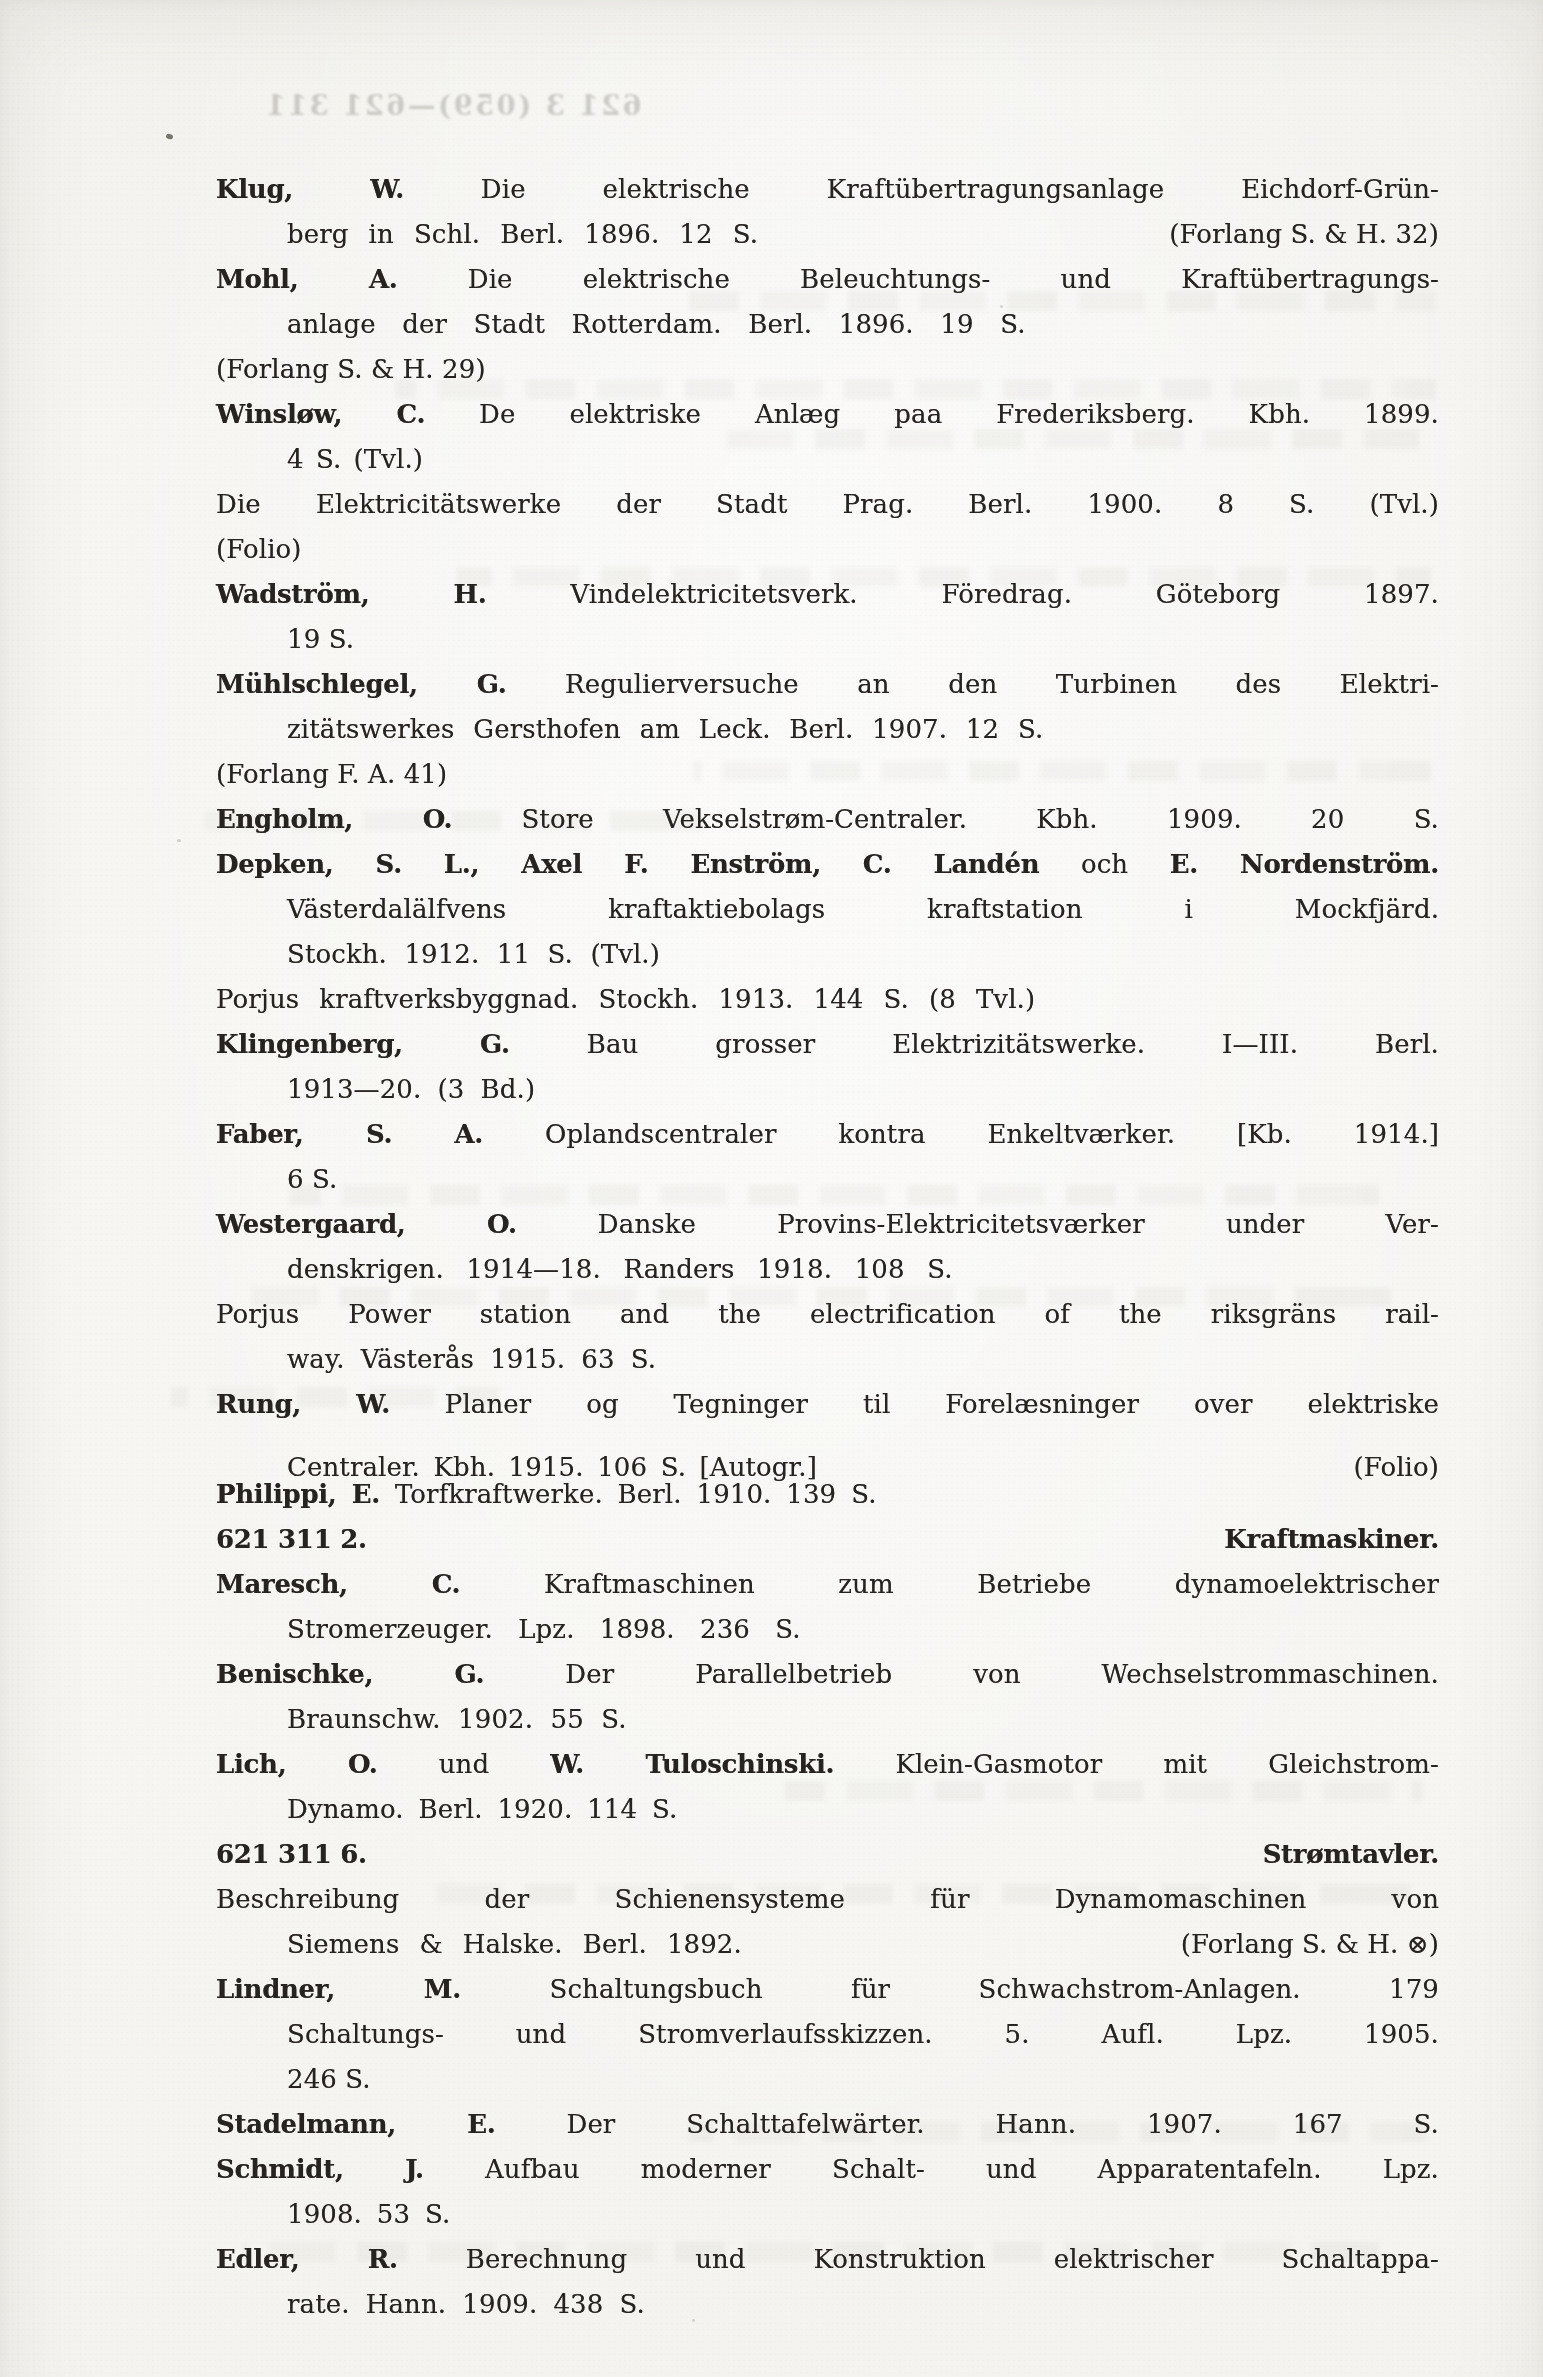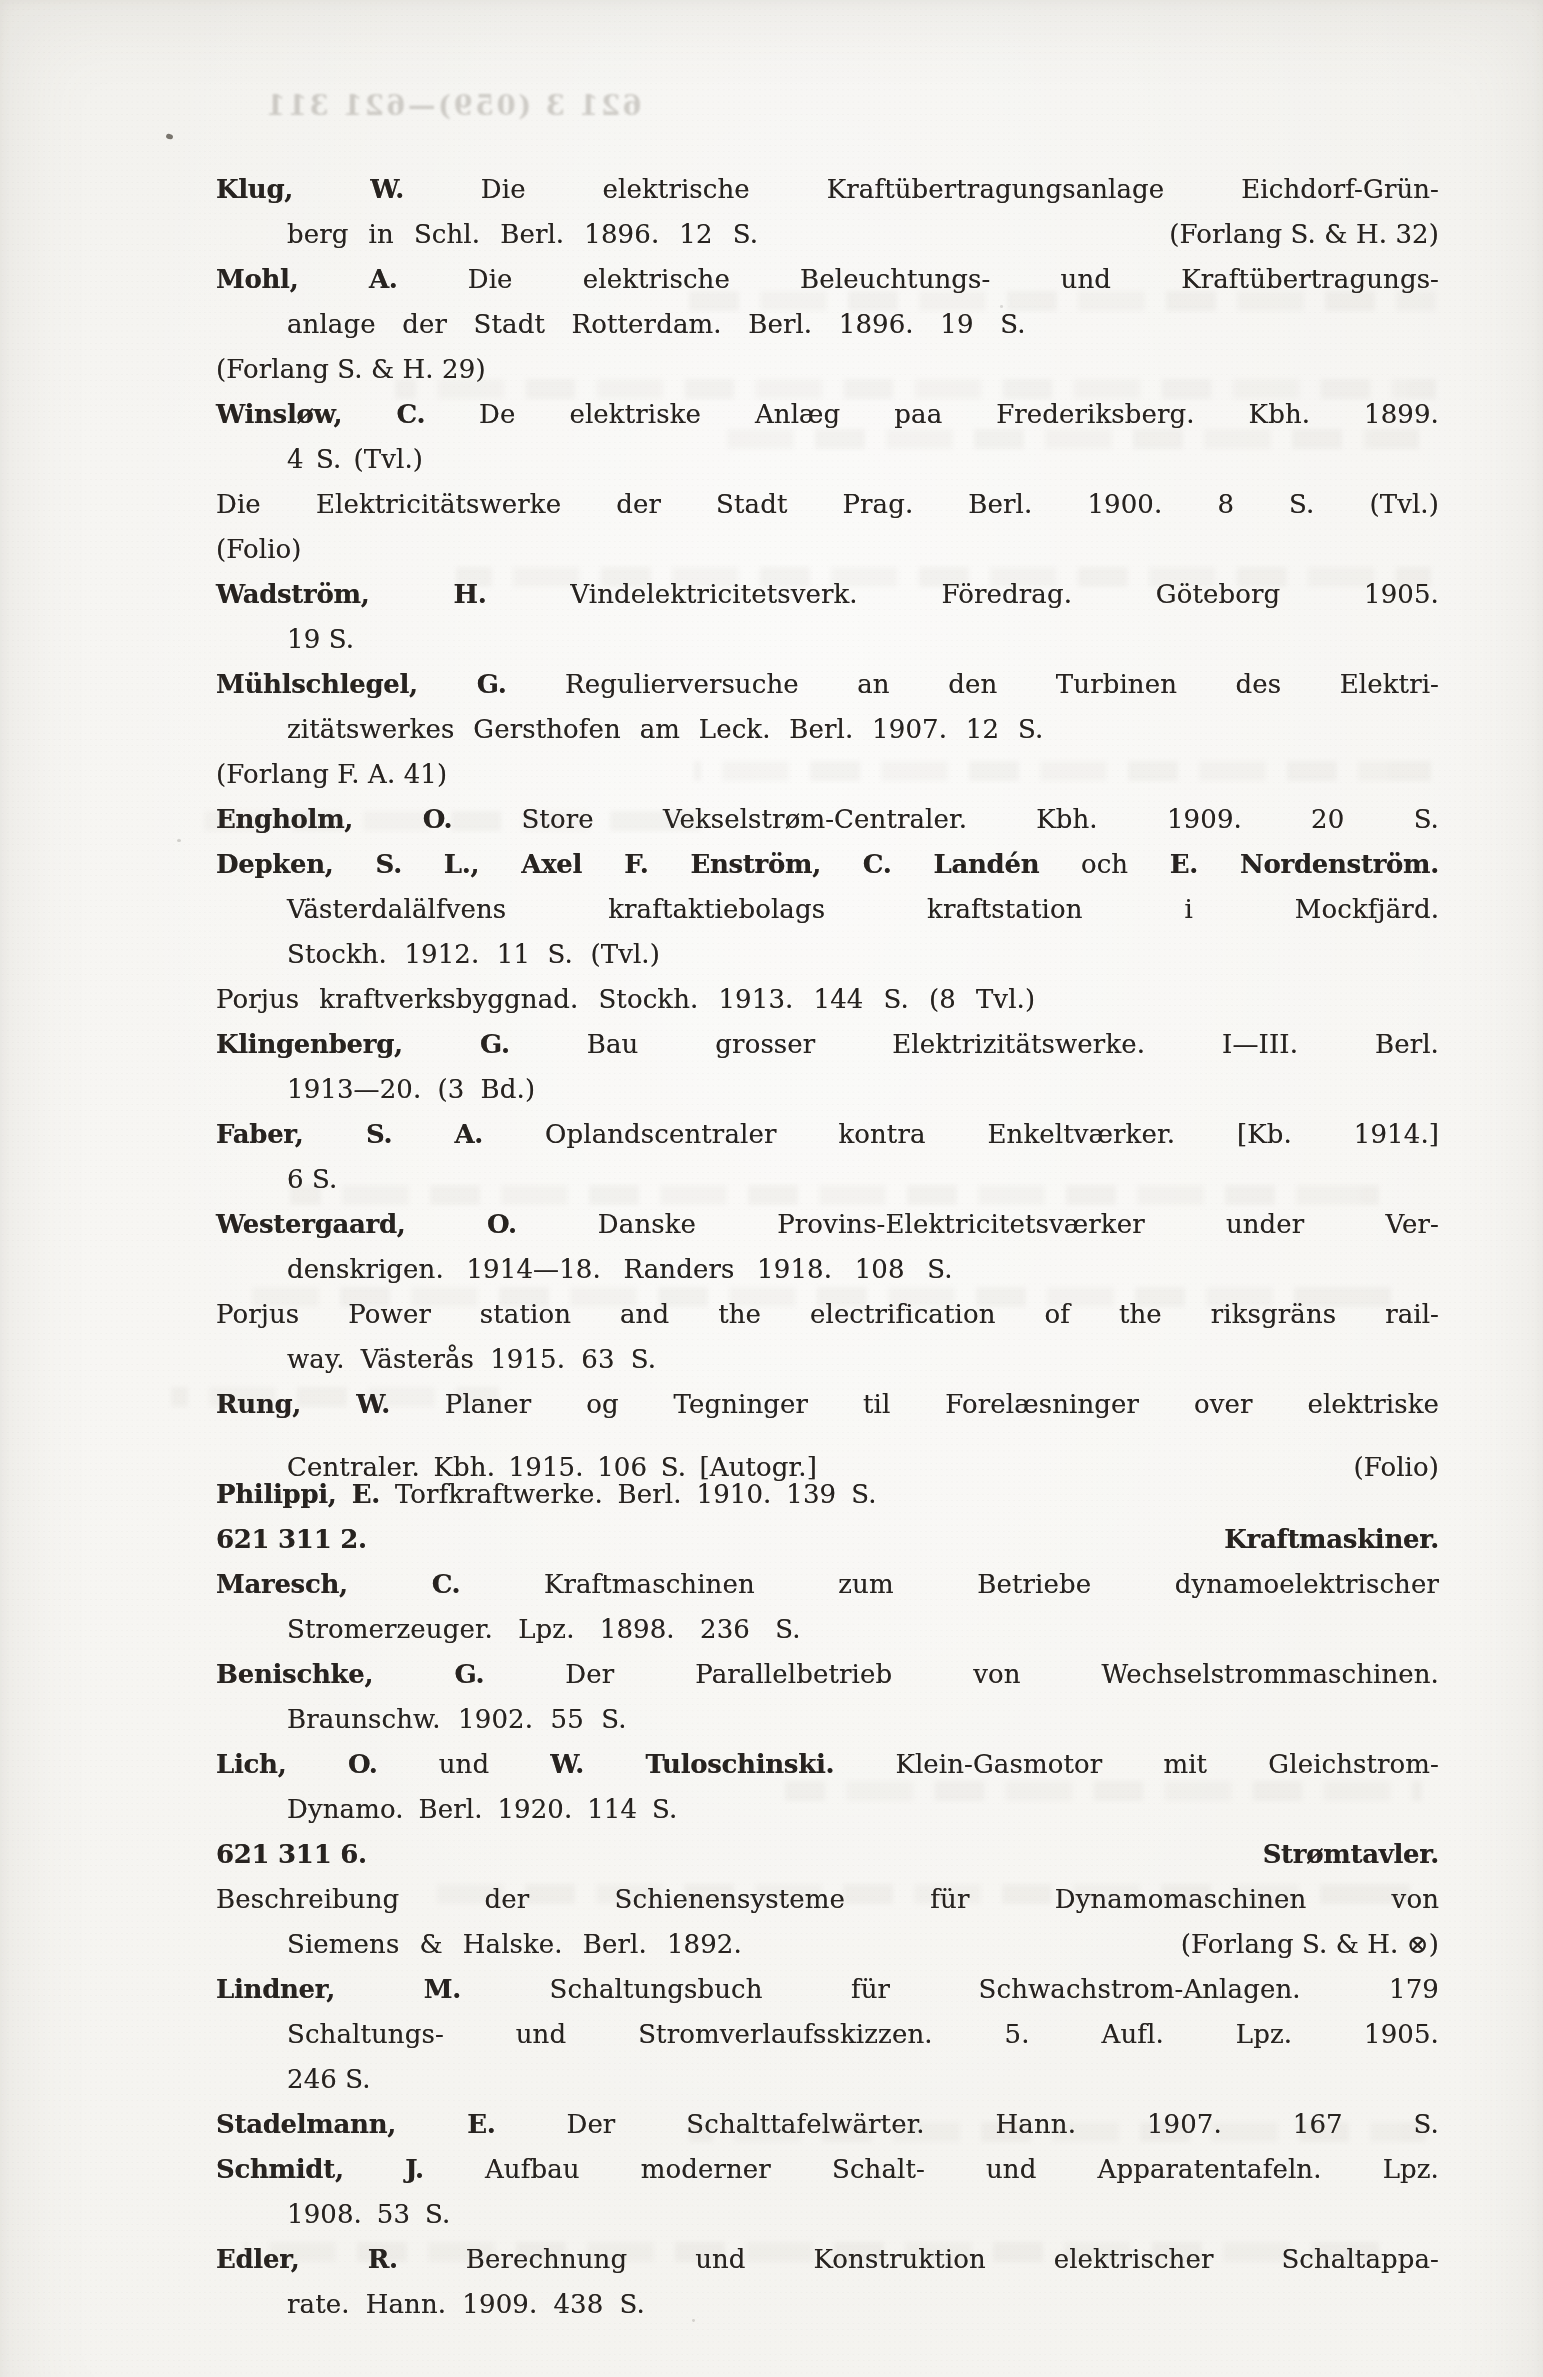--- a/index.html
+++ b/index.html
@@ -78,21 +78,21 @@
         <span class="lt" style="word-spacing: 0.45em;"><span>berg in Schl. Berl. 1896. 12 S.</span></span>
         <span class="rt">(Forlang S. &amp; H. 32)</span>
       </div>
       <div class="ln just"><span class="lt"><b>Mohl, A.</b><span> Die elektrische Beleuchtungs- und Kraftübertragungs-</span></span></div>
       <div class="ln ind"><span class="lt" style="word-spacing: 0.7em;"><span>anlage der Stadt Rotterdam. Berl. 1896. 19 S.</span></span></div>
       <div class="ln ronly"><span class="rt">(Forlang S. &amp; H. 29)</span></div>
       <div class="ln just"><span class="lt"><b>Winsløw, C.</b><span> De elektriske Anlæg paa Frederiksberg. Kbh. 1899.</span></span></div>
       <div class="ln ind"><span class="lt" style="word-spacing: 0.15em;"><span>4 S. (Tvl.)</span></span></div>
       <div class="ln just"><span class="lt"><span>Die Elektricitätswerke der Stadt Prag. Berl. 1900. 8 S. (Tvl.)</span></span></div>
       <div class="ln ronly"><span class="rt">(Folio)</span></div>
-      <div class="ln just"><span class="lt"><b>Wadström, H.</b><span> Vindelektricitetsverk. Föredrag. Göteborg 1905.</span></span></div>
+      <div class="ln just"><span class="lt"><b>Wadström, H.</b><span> Vindelektricitetsverk. Föredrag. Göteborg 1897.</span></span></div>
       <div class="ln ind"><span class="lt"><span>19 S.</span></span></div>
       <div class="ln just"><span class="lt"><b>Mühlschlegel, G.</b><span> Regulierversuche an den Turbinen des Elektri-</span></span></div>
       <div class="ln ind"><span class="lt" style="word-spacing: 0.4em;"><span>zitätswerkes Gersthofen am Leck. Berl. 1907. 12 S.</span></span></div>
       <div class="ln ronly"><span class="rt">(Forlang F. A. 41)</span></div>
       <div class="ln just"><span class="lt"><b>Engholm, O.</b><span> Store Vekselstrøm-Centraler. Kbh. 1909. 20 S.</span></span></div>
       <div class="ln just"><span class="lt"><b>Depken, S. L., Axel F. Enström, C. Landén</b><span> och </span><b>E. Nordenström.</b></span></div>
       <div class="ln ind just"><span class="lt"><span>Västerdalälfvens kraftaktiebolags kraftstation i Mockfjärd.</span></span></div>
       <div class="ln ind"><span class="lt" style="word-spacing: 0.35em;"><span>Stockh. 1912. 11 S. (Tvl.)</span></span></div>
       <div class="ln"><span class="lt" style="word-spacing: 0.45em;"><span>Porjus kraftverksbyggnad. Stockh. 1913. 144 S. (8 Tvl.)</span></span></div>
       <div class="ln just"><span class="lt"><b>Klingenberg, G.</b><span> Bau grosser Elektrizitätswerke. I—III. Berl.</span></span></div>

